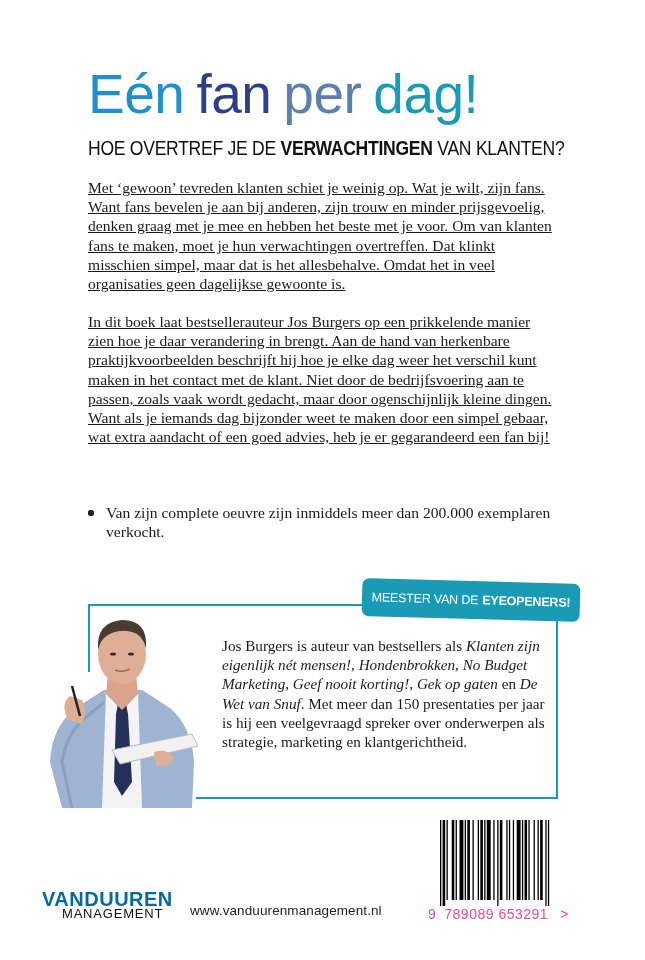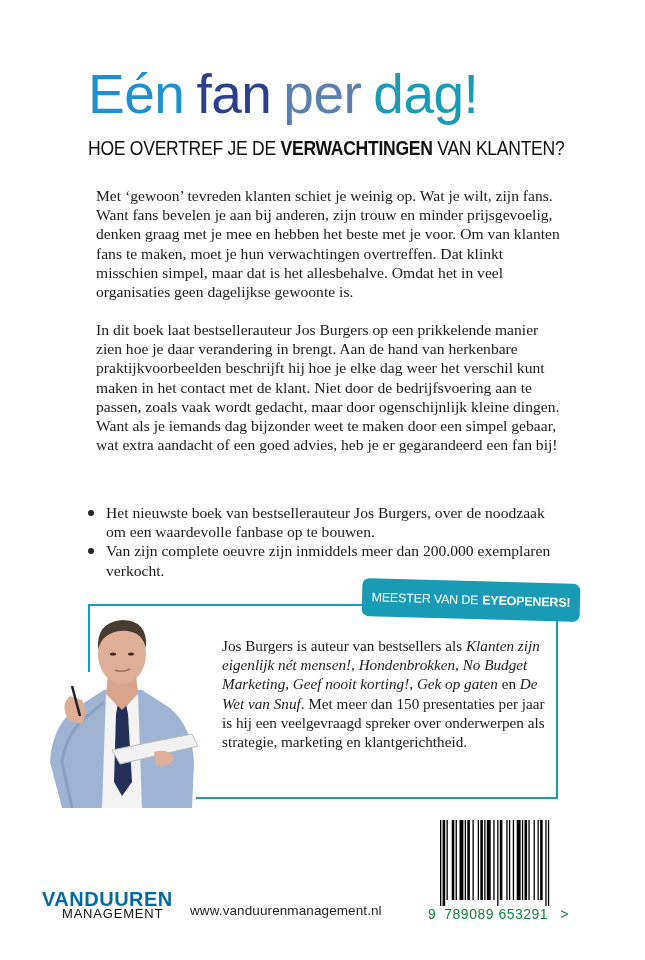--- a/index.html
+++ b/index.html
@@ -5,21 +5,21 @@
   html, body { margin: 0; padding: 0; background: #ffffff; }
   body { width: 645px; height: 960px; position: relative; overflow: hidden; font-family: "DejaVu Serif", serif; color: #1a1a1a; }
 
   .title { position: absolute; left: 88px; top: 64px; font-family: Liberation Sans, sans-serif; font-size: 55px; line-height: 60px; letter-spacing: -0.5px; white-space: nowrap; margin: 0; font-weight: normal; }
   .title span { margin-right: 12px; }
   .title span:last-child { margin-right: 0; }
 
   .subtitle { position: absolute; left: 88px; top: 137px; font-family: "Liberation Sans", sans-serif; font-size: 19.5px; letter-spacing: -0.3px; white-space: nowrap; color: #111; transform: scaleX(0.9); transform-origin: left center; }
   .subtitle b { font-weight: 800; }
 
-  .para { position: absolute; left: 88px; width: 470px; font-family: "Liberation Serif", serif; font-size: 15.6px; line-height: 19.2px; color: #1a1a1a; margin: 8px; }
+  .para { position: absolute; left: 88px; width: 470px; font-family: "Liberation Serif", serif; font-size: 15.6px; line-height: 19.2px; color: #1a1a1a; margin: 0; text-decoration: underline; }
   .p1 { top: 178px; }
   .p2 { top: 312px; }
 
   .bullets { position: absolute; left: 88px; top: 503px; width: 470px; margin: 0; padding: 0; list-style: none; font-family: "Liberation Serif", serif; font-size: 15.6px; line-height: 19.2px; color: #1a1a1a; }
   .bullets li { position: relative; padding-left: 18px; }
   .bullets li .dot { position: absolute; left: 0; top: 7px; width: 6px; height: 6px; border-radius: 50%; background: #222; }
 
   .frame-top { position: absolute; left: 88px; top: 604px; width: 290px; height: 2px; background: #1a9bb5; }
   .frame-left { position: absolute; left: 88px; top: 604px; width: 2px; height: 68px; background: #1a9bb5; }
   .frame-right { position: absolute; left: 556px; top: 618px; width: 2px; height: 181px; background: #1a9bb5; }
@@ -28,21 +28,21 @@
   .badge { position: absolute; left: 362px; top: 581px; width: 218px; height: 38px; background: #1a9bb5; border-radius: 7px; transform: rotate(1.6deg); display: flex; align-items: center; justify-content: center; color: #fff; font-family: "Liberation Sans", sans-serif; font-size: 12.5px; letter-spacing: -0.2px; white-space: nowrap; }
   .badge b { font-weight: 800; margin-left: 4px; }
 
   .photo { position: absolute; left: 42px; top: 612px; width: 160px; height: 196px; }
 
   .author { position: absolute; left: 222px; top: 636px; width: 325px; font-family: "Liberation Serif", serif; font-size: 15.2px; line-height: 19.2px; color: #1a1a1a; margin: 0; }
   .author b { font-weight: normal; }
   .author i { font-style: italic; }
 
   .barcode { position: absolute; left: 440px; top: 820px; width: 148px; height: 86px; }
-  .isbn { position: absolute; left: 428px; top: 906px; font-family: "Liberation Sans", sans-serif; font-size: 14px; letter-spacing: 0.5px; white-space: nowrap; color: #15803d; }
+  .isbn { position: absolute; left: 428px; top: 906px; font-family: "Liberation Sans", sans-serif; font-size: 14px; letter-spacing: 0.5px; white-space: nowrap; color: #ec4899; }
   .isbn .first { margin-right: 8px; }
   .isbn .arrow { margin-left: 12px; }
 
   .logo { position: absolute; left: 42px; top: 889px; width: 120px; }
   .logo-main { font-family: "Liberation Sans", sans-serif; font-weight: bold; font-size: 20px; letter-spacing: 0.5px; color: #0369a1; line-height: 20px; }
   .logo-sub { font-family: Liberation Sans, sans-serif; font-size: 13px; letter-spacing: 0.8px; color: #111; margin-left: 20px; line-height: 10px; text-align: center; }
 
   .website { position: absolute; left: 190px; top: 903px; font-family: Liberation Sans, sans-serif; font-size: 13.5px; color: #222; letter-spacing: 0.1px; white-space: nowrap; }
 </style>
 </head>
@@ -51,21 +51,21 @@
 <h1 class="title">
   <span style="color:#1f8fd0">Eén</span><span style="color:#2c3e8c">fan</span><span style="color:#5b7fae">per</span><span style="color:#1a9bb5">dag!</span>
 </h1>
 
 <div class="subtitle"><span>HOE OVERTREF JE DE </span><b>VERWACHTINGEN</b><span> VAN KLANTEN?</span></div>
 
 <p class="para p1">Met ‘gewoon’ tevreden klanten schiet je weinig op. Wat je wilt, zijn fans. Want fans bevelen je aan bij anderen, zijn trouw en minder prijsgevoelig, denken graag met je mee en hebben het beste met je voor. Om van klanten fans te maken, moet je hun verwachtingen overtreffen. Dat klinkt misschien simpel, maar dat is het allesbehalve. Omdat het in veel organisaties geen dagelijkse gewoonte is.</p>
 <p class="para p2">In dit boek laat bestsellerauteur Jos Burgers op een prikkelende manier zien hoe je daar verandering in brengt. Aan de hand van herkenbare praktijkvoorbeelden beschrijft hij hoe je elke dag weer het verschil kunt maken in het contact met de klant. Niet door de bedrijfsvoering aan te passen, zoals vaak wordt gedacht, maar door ogenschijnlijk kleine dingen. Want als je iemands dag bijzonder weet te maken door een simpel gebaar, wat extra aandacht of een goed advies, heb je er gegarandeerd een fan bij!</p>
 
 <ul class="bullets">
-  <li><span class="dot"></span><span>Het nieuwste boek van bestsellerauteur Jos Burgers, over de noodzaak om een waardevolle fanbase op te bouwen.</span></li>
+  <li><span class="dot"></span></li>
   <li><span class="dot"></span><span>Van zijn complete oeuvre zijn inmiddels meer dan 200.000 exemplaren verkocht.</span></li>
 </ul>
 
 <div class="frame-top"></div>
 <div class="frame-left"></div>
 <div class="frame-right"></div>
 <div class="frame-bottom"></div>
 
 <svg class="photo" viewBox="0 0 160 196" xmlns="http://www.w3.org/2000/svg">
 

